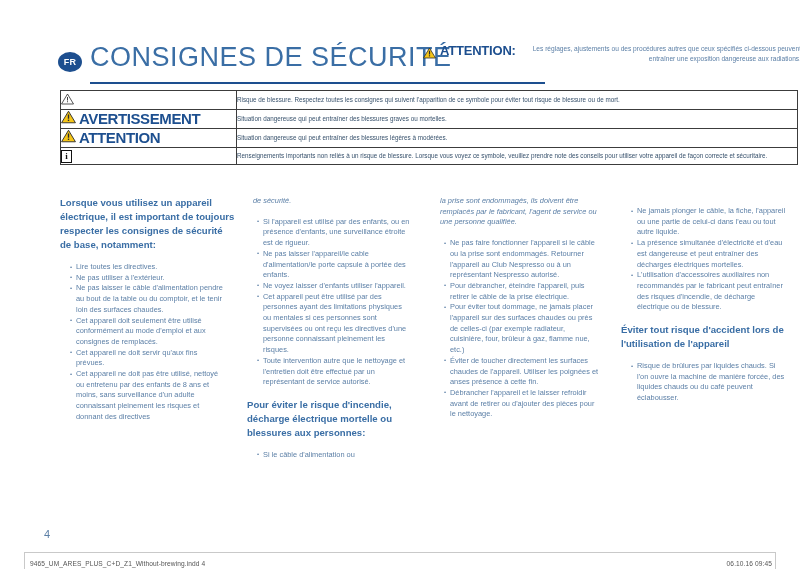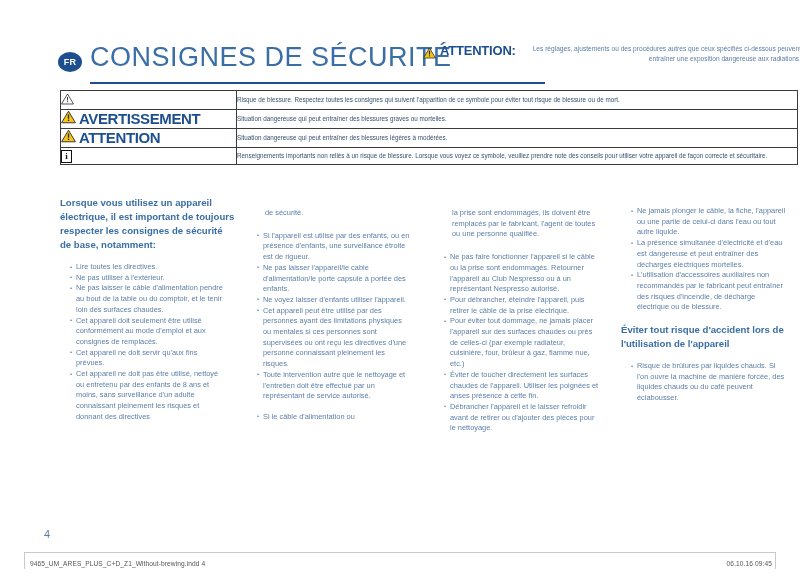--- a/index.html
+++ b/index.html
@@ -199,22 +199,23 @@
   }
   .col li::before {
     content: "\2022";
     position: absolute;
     left: 0;
     top: -0.5px;
     font-size: 6px;
     color: #5b7fa6;
   }
   .col p.cont {
-    margin: 12px;
+    margin: 0;
     padding-left: 6px;
+    font-style: italic;
   }
 
   
   .page-number {
     position: absolute;
     left: 44px;
     top: 528px;
     font-size: 11px;
     color: #5b7fa6;
     font-family: "Liberation Sans", sans-serif;
@@ -365,27 +366,28 @@
 
     <div class="col">
       <p class="cont">de sécurité.</p>
       <ul>
         <li>Si l'appareil est utilisé par des enfants, ou en présence d'enfants, une surveillance étroite est de rigueur.</li>
         <li>Ne pas laisser l'appareil/le cable d'alimentation/le porte capsule à portée des enfants.</li>
         <li>Ne voyez laisser d'enfants utiliser l'appareil.</li>
         <li>Cet appareil peut être utilisé par des personnes ayant des limitations physiques ou mentales si ces personnes sont supervisées ou ont reçu les directives d'une personne connaissant pleinement les risques.</li>
         <li>Toute intervention autre que le nettoyage et l'entretien doit être effectué par un représentant de service autorisé.</li>
       </ul>
+      <div class="heading spaced">Pour éviter le risque d'incendie, décharge électrique mortelle ou blessures aux personnes:</div>
       <ul>
         <li>Si le câble d'alimentation ou</li>
       </ul>
     </div>
 
     <div class="col">
-      <p class="cont">la prise sont endommagés, ils doivent être remplacés par le fabricant, l'agent de toutes ou une personne qualifiée.</p>
+      <p class="cont">la prise sont endommagés, ils doivent être remplacés par le fabricant, l'agent de service ou une personne qualifiée.</p>
       <ul>
         <li>Ne pas faire fonctionner l'appareil si le câble ou la prise sont endommagés. Retourner l'appareil au Club Nespresso ou à un représentant Nespresso autorisé.</li>
         <li>Pour débrancher, éteindre l'appareil, puis retirer le câble de la prise électrique.</li>
         <li>Pour éviter tout dommage, ne jamais placer l'appareil sur des surfaces chaudes ou près de celles-ci (par exemple radiateur, cuisinière, four, brûleur à gaz, flamme nue, etc.)</li>
         <li>Éviter de toucher directement les surfaces chaudes de l'appareil. Utiliser les poignées et anses présence à cette fin.</li>
         <li>Débrancher l'appareil et le laisser refroidir avant de retirer ou d'ajouter des pièces pour le nettoyage.</li>
       </ul>
     </div>
 
     <div class="col">

